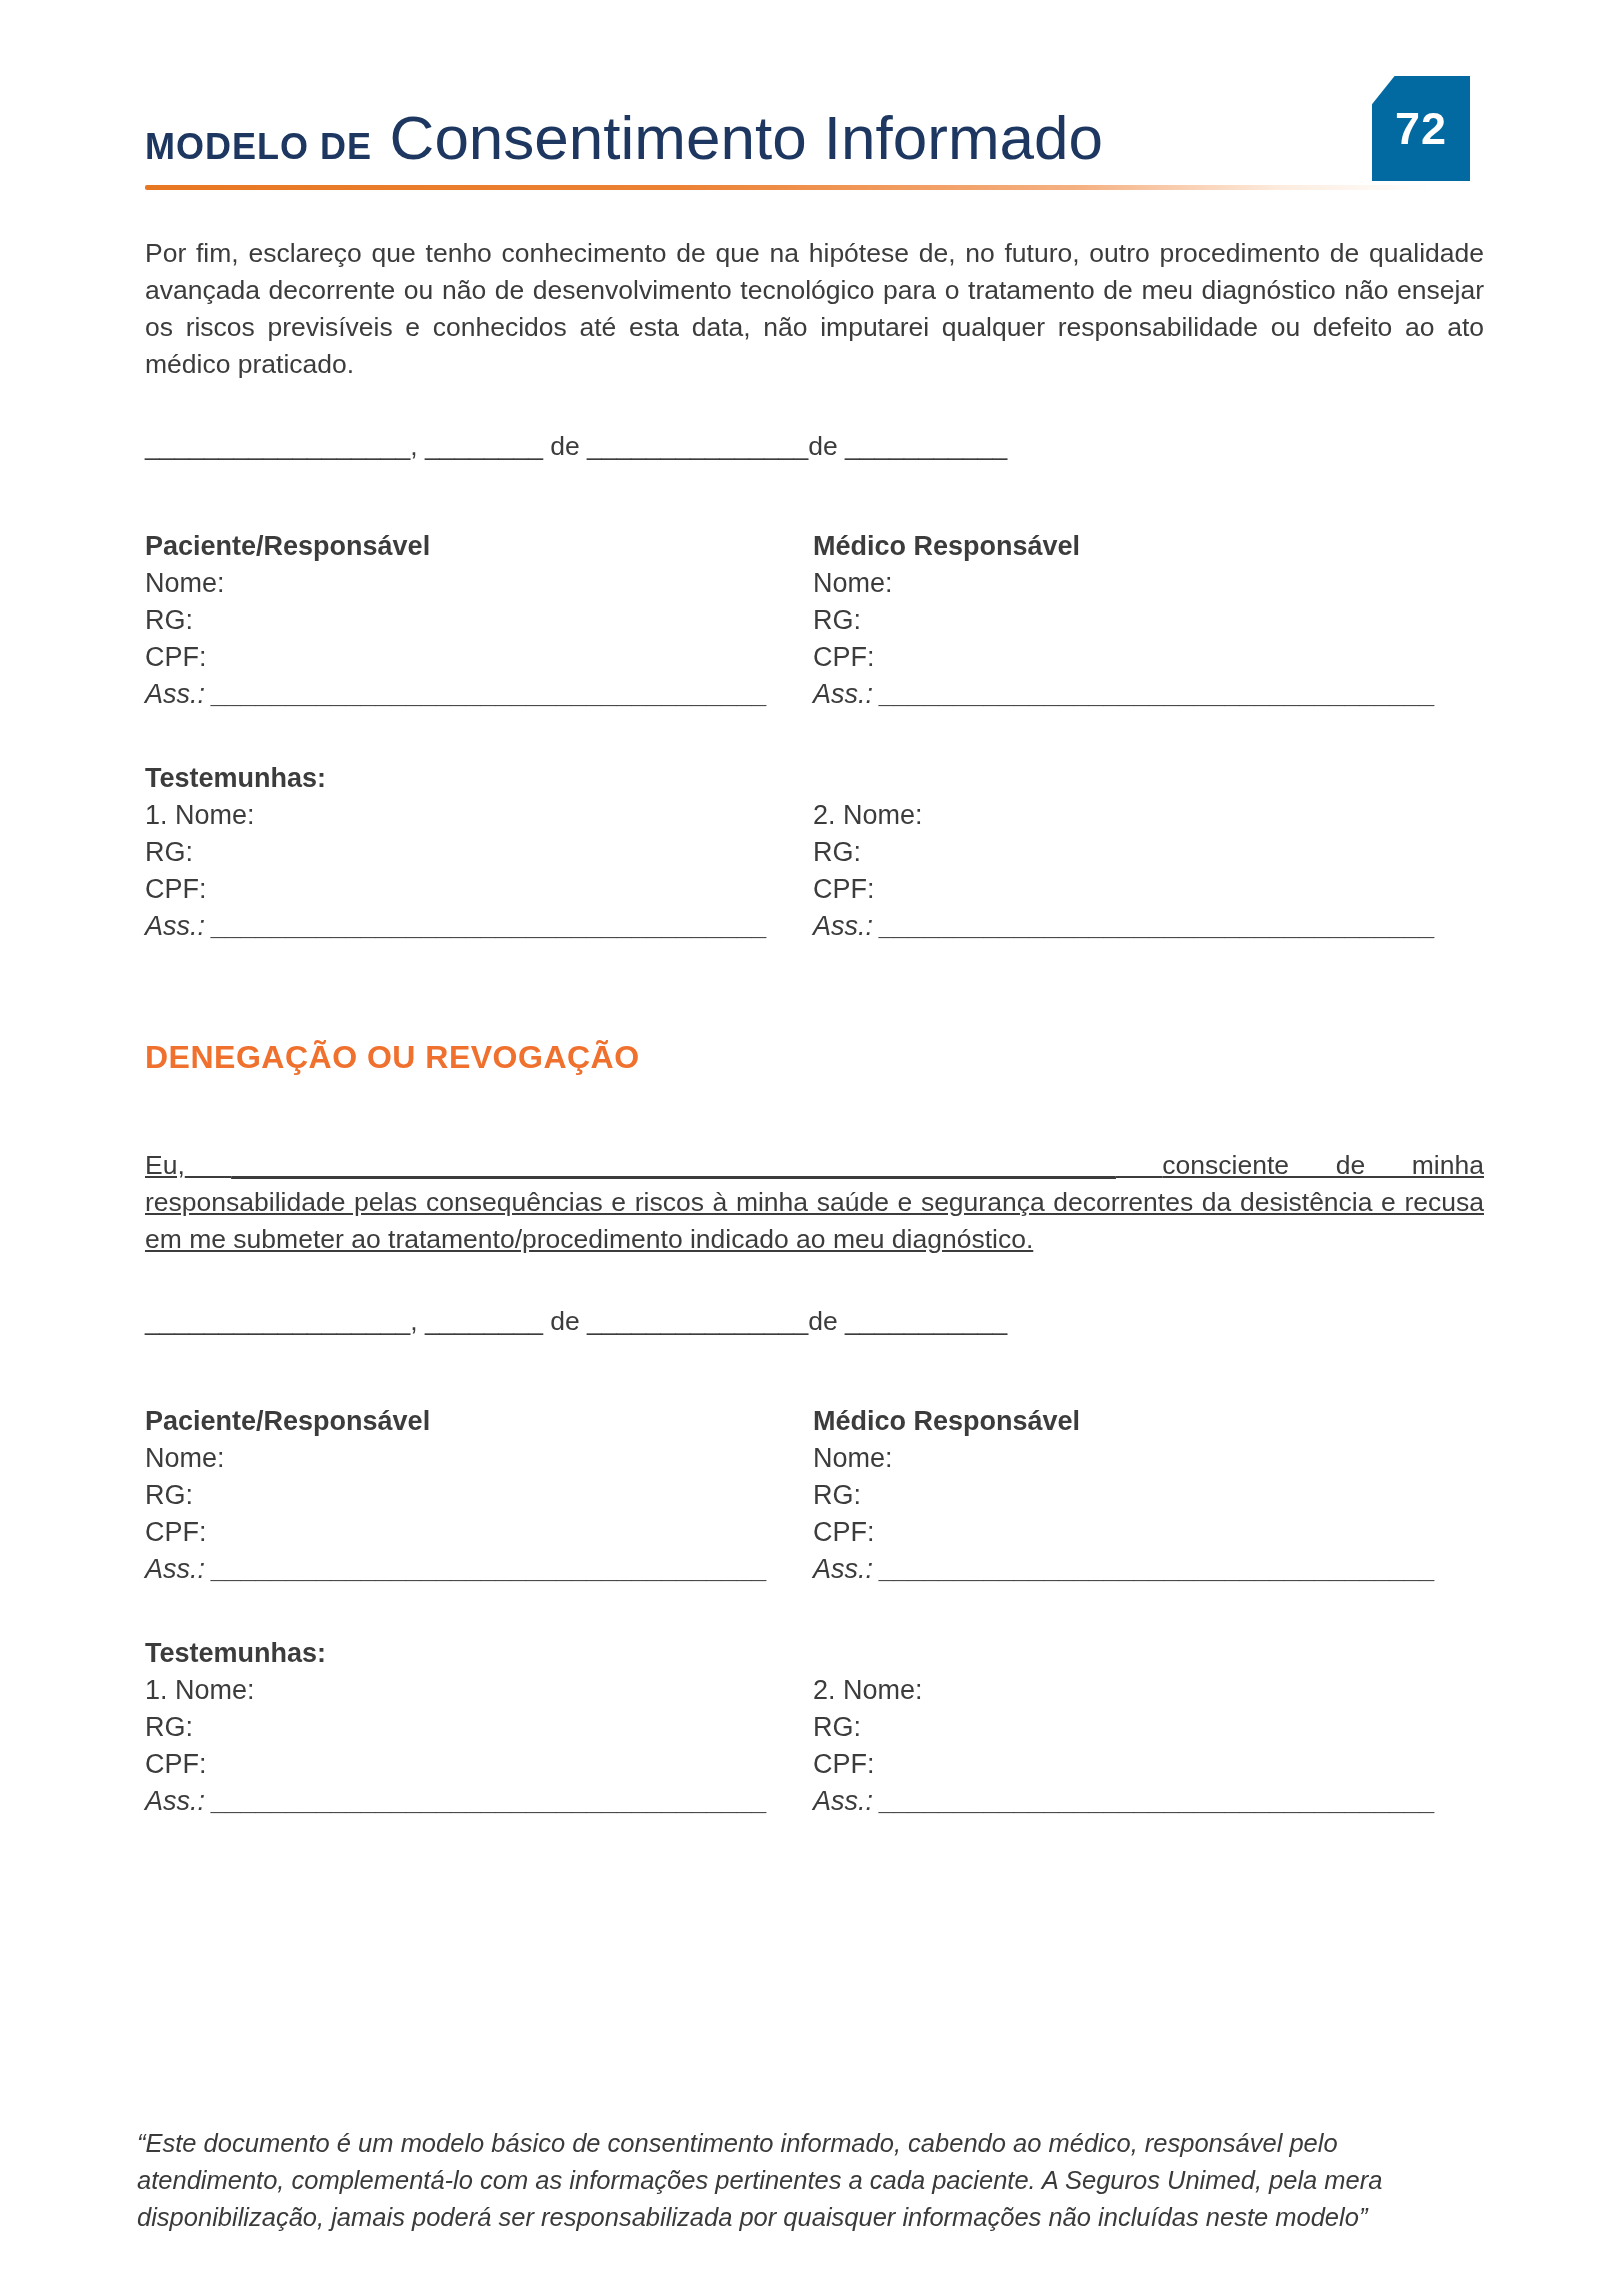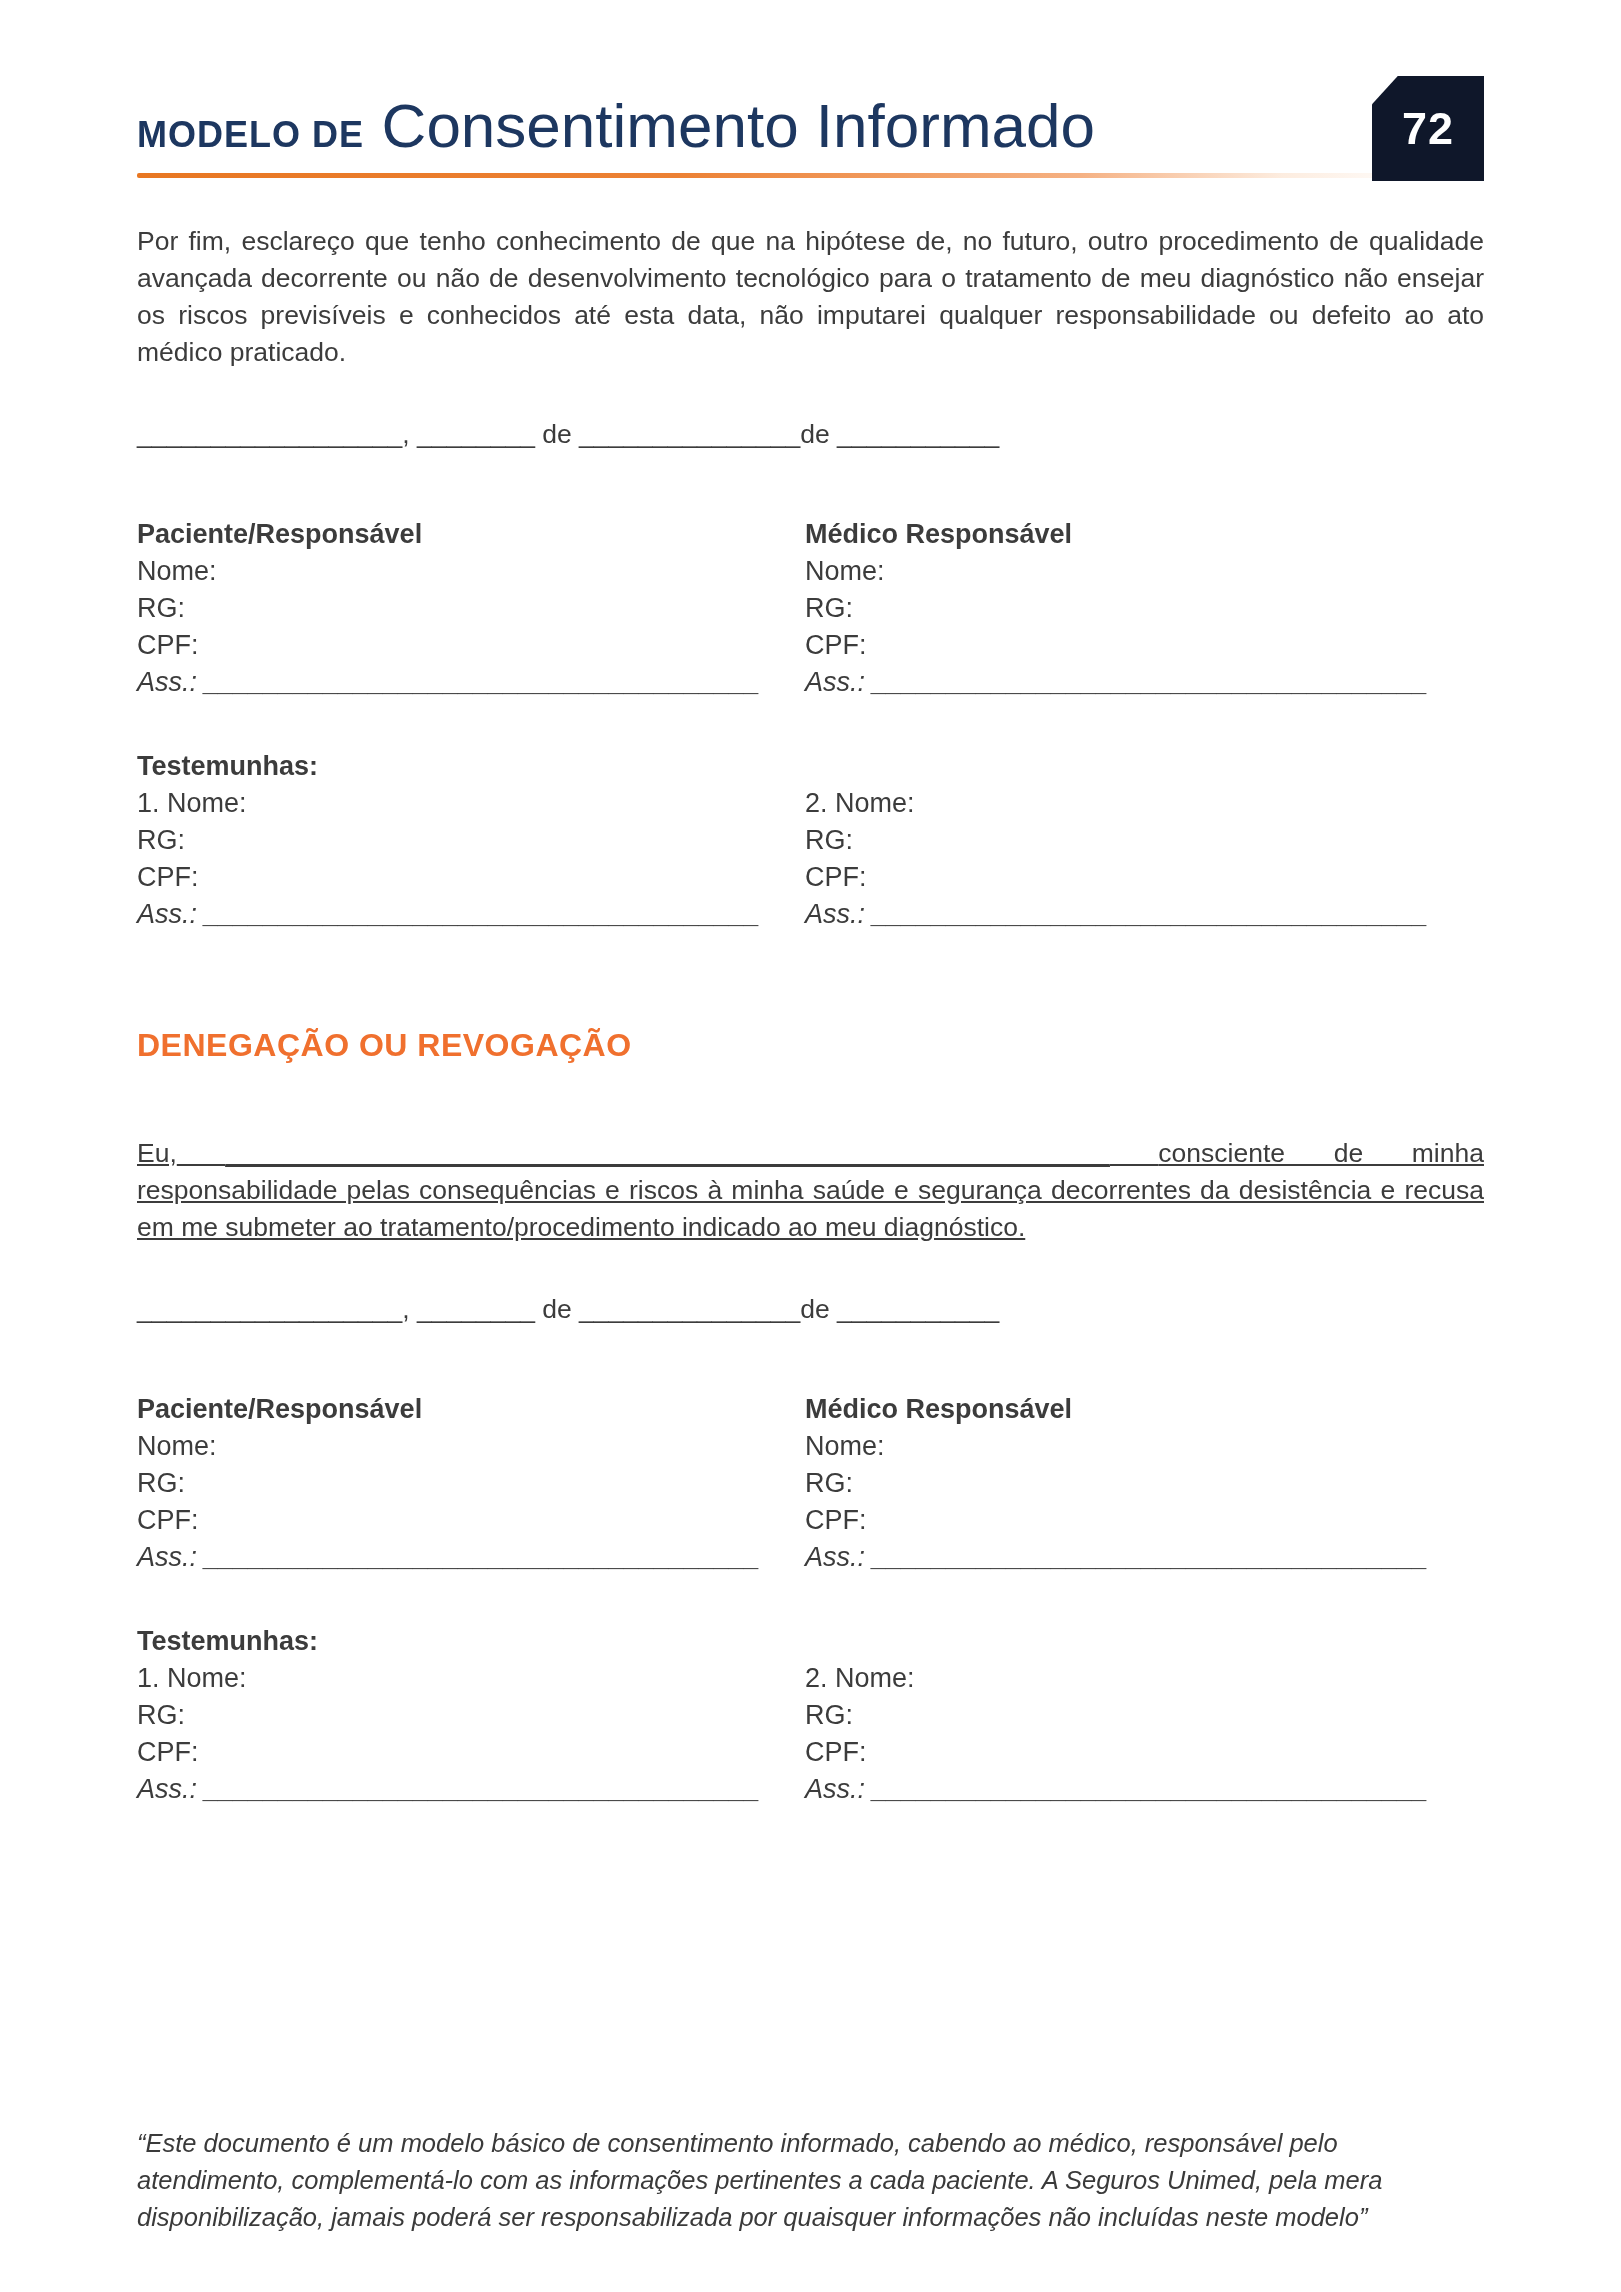--- a/index.html
+++ b/index.html
@@ -6,21 +6,21 @@
   html, body { background: #ffffff; }
   .page {
     position: relative;
     width: 1621px;
     height: 2293px;
     background: #ffffff;
     font-family: "Liberation Sans", sans-serif;
     color: #3c3c3c;
     overflow: hidden;
   }
-  .content { padding: 0 137px; }
+  .content { padding: 12px 137px; margin-left: 8px; }
 
   
   .header { position: relative; padding-top: 90px; }
   .title-row { display: flex; align-items: baseline; gap: 17.6px; }
   .kicker {
     font-size: 36px;
     font-weight: 700;
     letter-spacing: 1px;
     color: #1d3760;
   }
@@ -37,23 +37,23 @@
     width: 100%;
     background: linear-gradient(to right,
       #e87722 0%, #ec8134 40%, #f5b183 70%,
       rgba(250, 214, 185, 0.45) 85%, rgba(255,255,255,0) 96%);
     border-radius: 2px;
   }
   .page-badge {
     position: absolute;
     left: 1372px;
     top: 76px;
-    width: 112px;
+    width: 98px;
     height: 105px;
-    background: #0f172a;
+    background: #0369a1;
     clip-path: polygon(23% 0, 100% 0, 100% 100%, 0 100%, 0 27%);
     display: flex;
     align-items: center;
     justify-content: center;
   }
   .page-badge span {
     color: #ffffff;
     font-size: 45px;
     font-weight: 700;
     letter-spacing: 1px;

